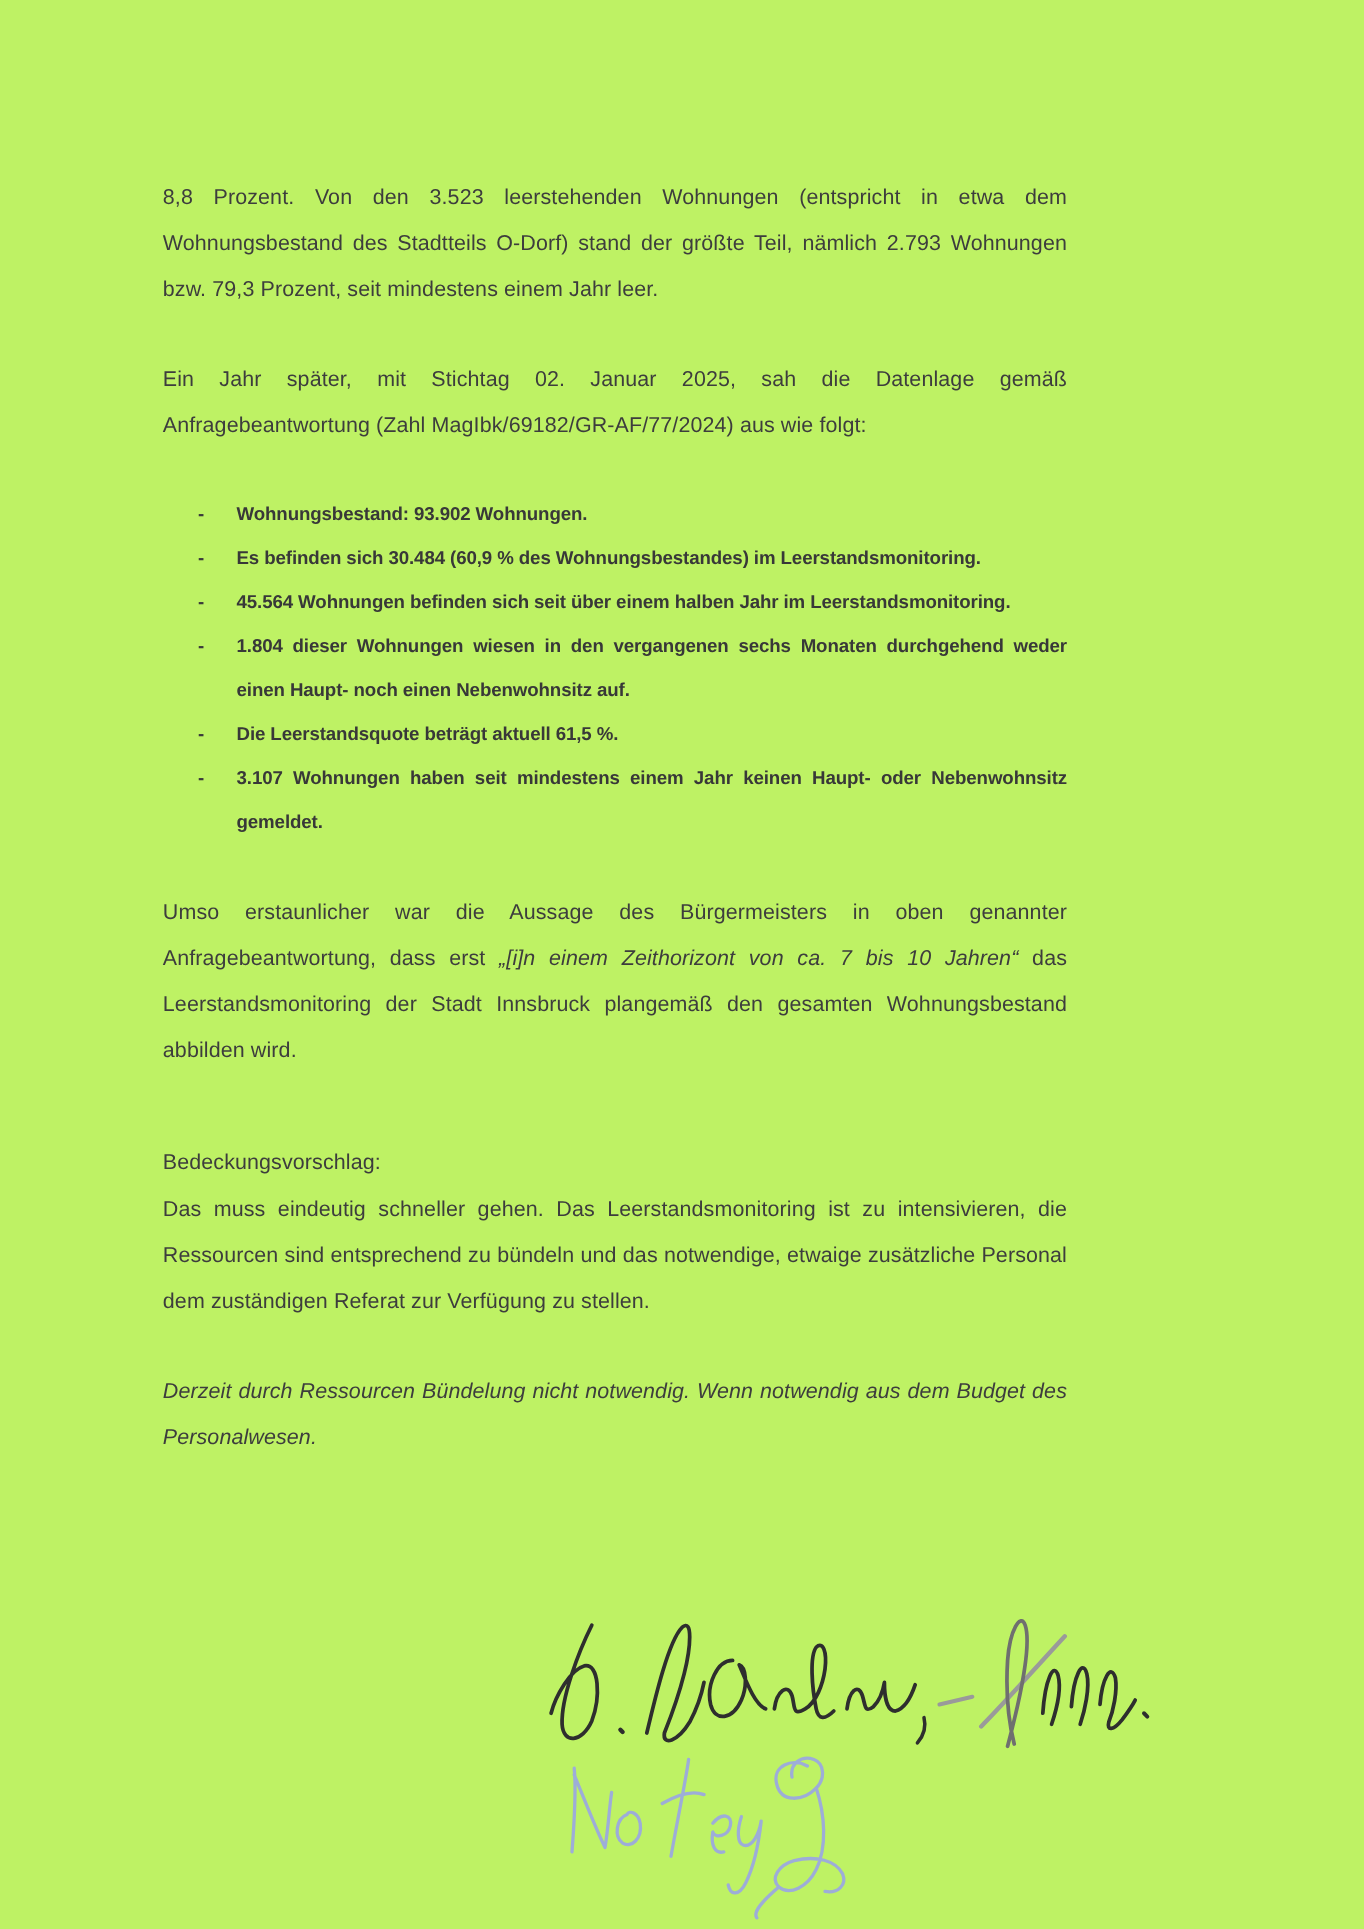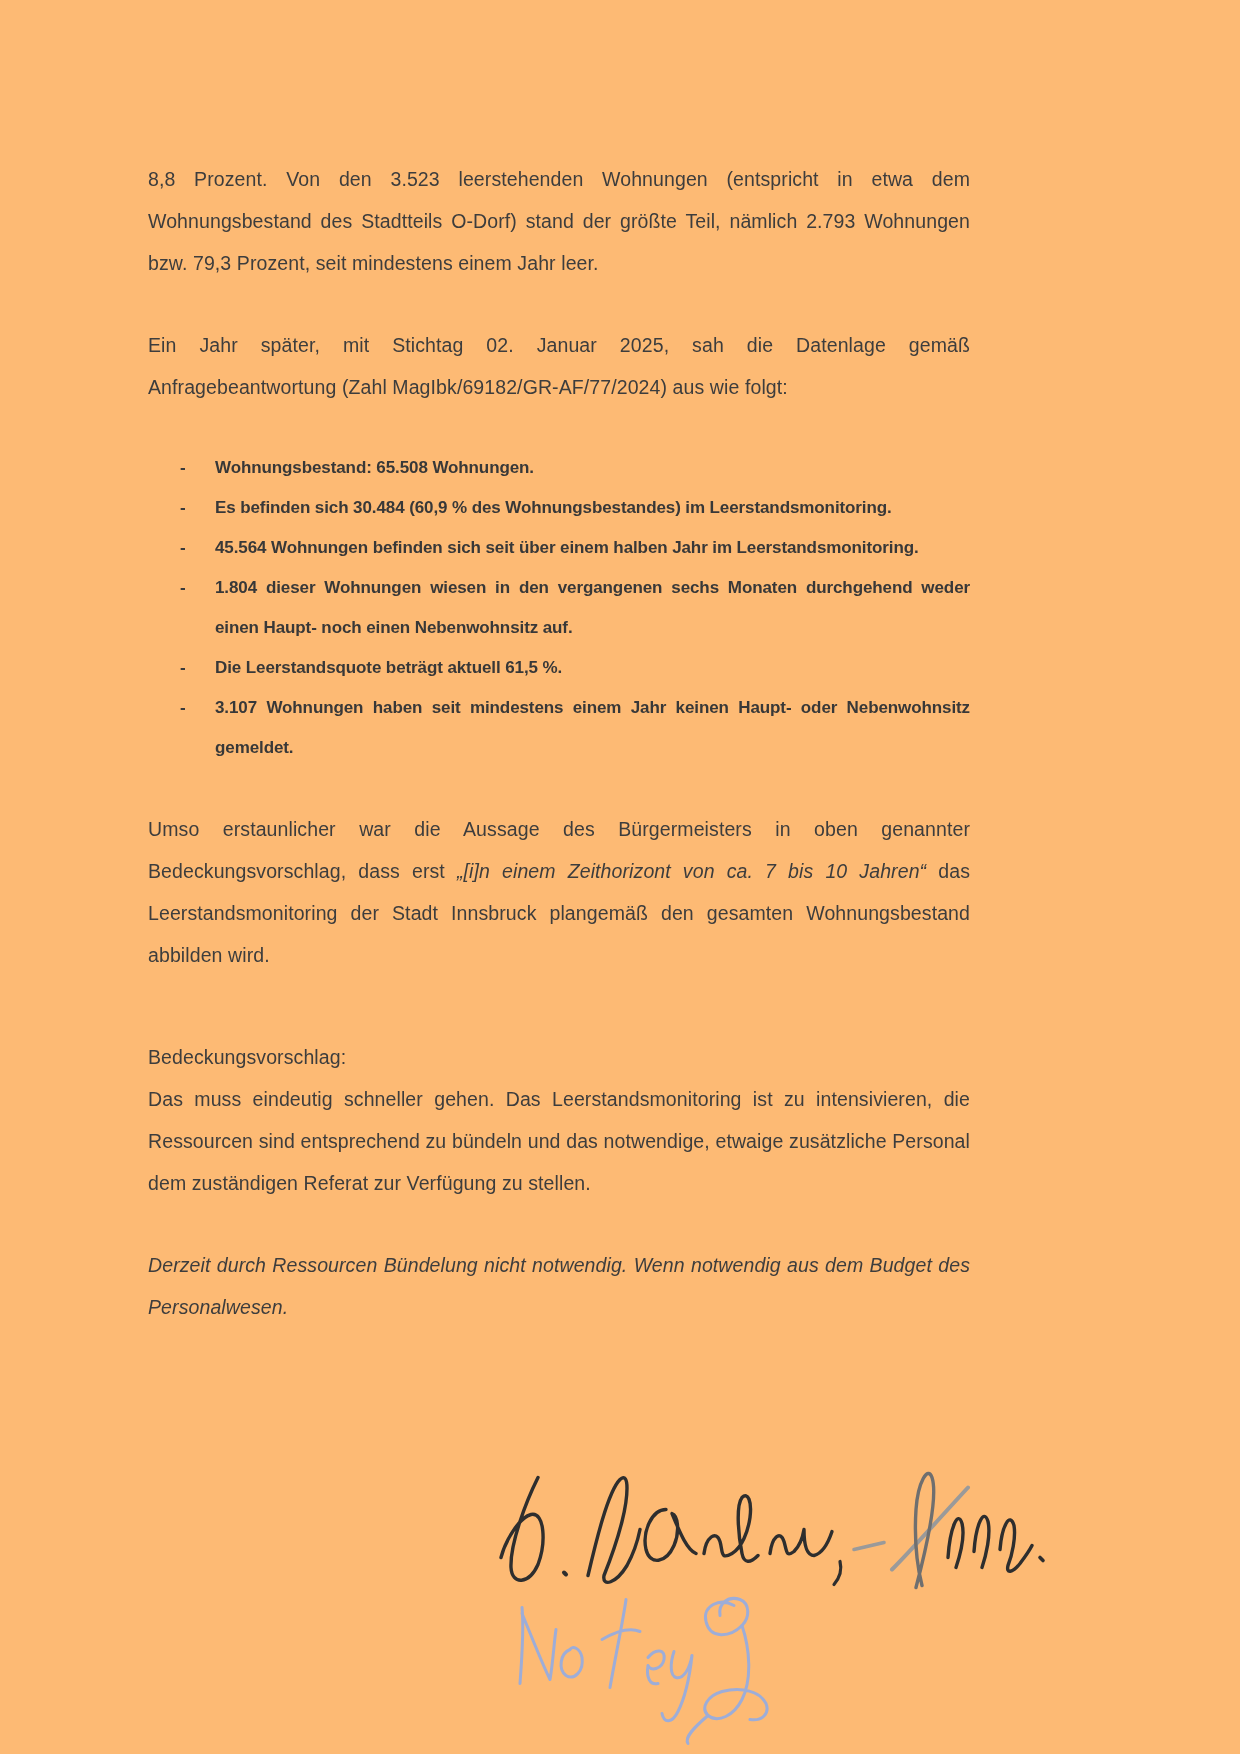--- a/index.html
+++ b/index.html
@@ -4,21 +4,21 @@
 <style>
   html, body {
     margin: 0;
     padding: 0;
     background: #ffffff;
   }
   .page {
     position: relative;
     width: 1240px;
     height: 1754px;
-    background: #fdba74;
+    background: #bef264;
     font-family: "Liberation Sans", sans-serif;
     color: #3d3d3d;
     overflow: hidden;
   }
   .content {
     position: absolute;
     left: 148px;
     top: 158px;
     width: 822px;
   }
@@ -97,21 +97,21 @@
 <div class="page">
   <div class="content">
 
     <p class="para">8,8 Prozent. Von den 3.523 leerstehenden Wohnungen (entspricht in etwa dem Wohnungsbestand des Stadtteils O-Dorf) stand der größte Teil, nämlich 2.793 Wohnungen bzw. 79,3 Prozent, seit mindestens einem Jahr leer.</p>
 
     <p class="para">Ein Jahr später, mit Stichtag 02. Januar 2025, sah die Datenlage gemäß Anfragebeantwortung (Zahl MagIbk/69182/GR-AF/77/2024) aus wie folgt:</p>
 
     <div class="bullet-list">
       <div class="bullet-row">
         <span class="bullet-marker">-</span>
-        <span class="bullet-text">Wohnungsbestand: 65.508 Wohnungen.</span>
+        <span class="bullet-text">Wohnungsbestand: 93.902 Wohnungen.</span>
       </div>
       <div class="bullet-row">
         <span class="bullet-marker">-</span>
         <span class="bullet-text">Es befinden sich 30.484 (60,9 % des Wohnungsbestandes) im Leerstandsmonitoring.</span>
       </div>
       <div class="bullet-row">
         <span class="bullet-marker">-</span>
         <span class="bullet-text">45.564 Wohnungen befinden sich seit über einem halben Jahr im Leerstandsmonitoring.</span>
       </div>
       <div class="bullet-row">
@@ -122,21 +122,21 @@
         <span class="bullet-marker">-</span>
         <span class="bullet-text">Die Leerstandsquote beträgt aktuell 61,5 %.</span>
       </div>
       <div class="bullet-row">
         <span class="bullet-marker">-</span>
         <span class="bullet-text">3.107 Wohnungen haben seit mindestens einem Jahr keinen Haupt- oder Nebenwohnsitz gemeldet.</span>
       </div>
     </div>
 
 
-    <p class="para"><span>Umso erstaunlicher war die Aussage des Bürgermeisters in oben genannter Bedeckungsvorschlag, dass erst </span><span class="italic">„[i]n einem Zeithorizont von ca. 7 bis 10 Jahren“</span><span> das Leerstandsmonitoring der Stadt Innsbruck plangemäß den gesamten Wohnungsbestand abbilden wird.</span></p>
+    <p class="para"><span>Umso erstaunlicher war die Aussage des Bürgermeisters in oben genannter Anfragebeantwortung, dass erst </span><span class="italic">„[i]n einem Zeithorizont von ca. 7 bis 10 Jahren“</span><span> das Leerstandsmonitoring der Stadt Innsbruck plangemäß den gesamten Wohnungsbestand abbilden wird.</span></p>
 
     <p class="para coverage-heading">Bedeckungsvorschlag:</p>
 
     <p class="para">Das muss eindeutig schneller gehen. Das Leerstandsmonitoring ist zu intensivieren, die Ressourcen sind entsprechend zu bündeln und das notwendige, etwaige zusätzliche Personal dem zuständigen Referat zur Verfügung zu stellen.</p>
     <p class="para italic coverage-text">Derzeit durch Ressourcen Bündelung nicht notwendig. Wenn notwendig aus dem Budget des Personalwesen.</p>
 
   </div>
 
 
   <svg class="sig-dark" viewBox="0 0 570 160" aria-hidden="true">

